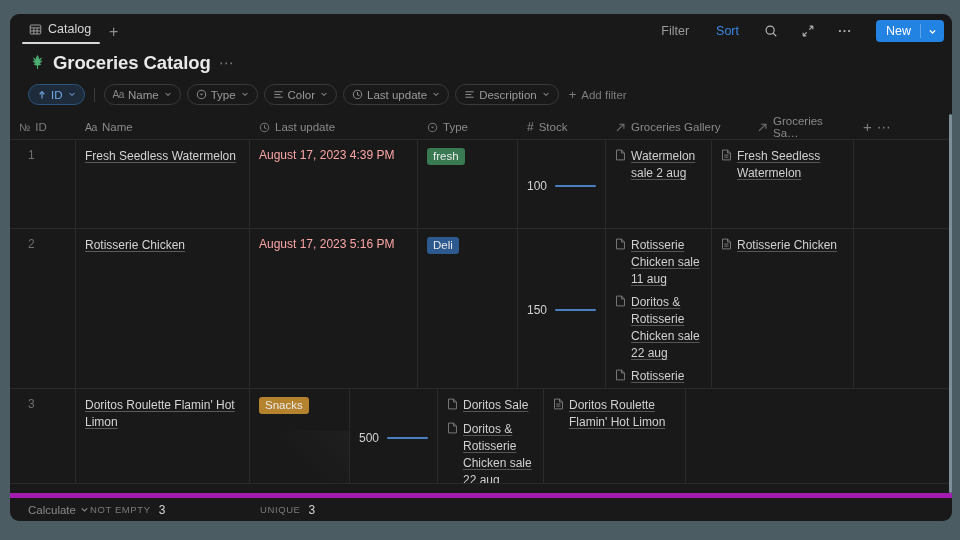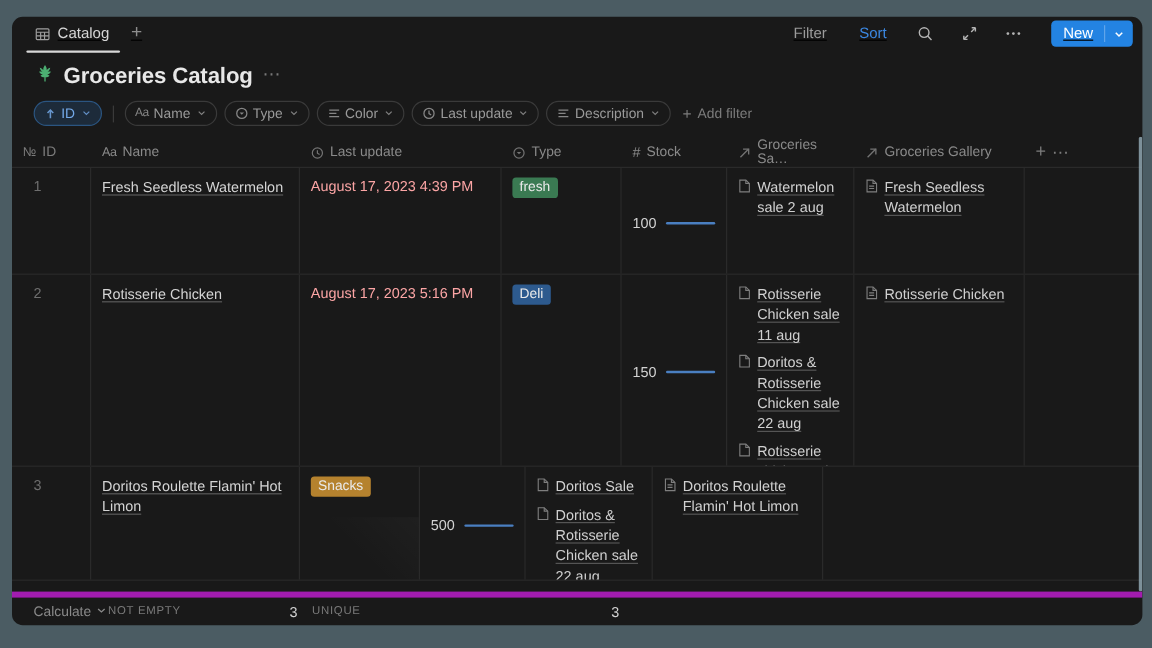--- a/index.html
+++ b/index.html
@@ -17,25 +17,24 @@
     border-radius: 9px;
     overflow: hidden;
     display: flex;
     flex-direction: column;
   }
 
   
   .tabstrip {
     height: 28px;
     display: flex;
-    align-items: center;
+    align-items: flex-end;
     padding: 0 8px 0 12px;
     position: relative;
     flex: 0 0 auto;
-    text-decoration: underline;
   }
   .tab {
     display: flex; align-items: center; gap: 6px;
     height: 26px; padding: 0 7px;
     position: relative;
   }
   .tab-label { font-size: 12.5px; color: #d6d6d6; }
   .tab-underline {
     position: absolute; left: 12px; bottom: -2px;
     width: 78px; height: 2px; background: #d8d8d8; border-radius: 1px;
@@ -173,21 +172,21 @@
   .footer {
     height: 28px; flex: 0 0 auto;
     border-top: 5px solid #a21caf;
     display: flex; align-items: center;
     font-size: 11.5px;
   }
   .calc {
     width: 80px; flex: 0 0 80px; padding-left: 18px;
     color: #8a8a8a; display: flex; align-items: center; gap: 4px;
   }
-  .foot-slot { display: flex; align-items: center; justify-content: space-between; gap: 8px; padding-right: 12px; }
+  .foot-slot { display: flex; align-items: center; justify-content: flex-start; gap: 8px; padding-right: 12px; }
   .foot-lbl { color: #7a7a7a; font-size: 9.5px; letter-spacing: .6px; text-transform: uppercase; }
   .foot-val { color: #d2d2d2; font-size: 12px; }
 
   .scrollbar {
     position: absolute; right: 0px; top: 0px;
     width: 3px; height: 100%;
     background: #8fa6b0; border-radius: 2px; opacity: .85;
   }
 </style>
 </head>
@@ -380,38 +379,38 @@
             <circle cx="6" cy="6" r="4.6"></circle>
               <path d="M4 5.2 L6 7.2 L8 5.2" fill="#8a8a8a" stroke="none"></path>
           </svg>
         </span>
         <span>Type</span>
       </div>
       <div class="cell c-stock">
         <span style="font-size:12px;">#</span>
         <span>Stock</span>
       </div>
+      <div class="cell c-gallery">
+        <span class="hicon">
+          <svg width="11" height="11" viewBox="0 0 12 12" fill="none" stroke="#8a8a8a" stroke-width="1.2">
+            <line x1="2.2" y1="9.8" x2="9.6" y2="2.4"></line>
+              <path d="M4.6 2.4 L9.7 2.4 L9.7 7.4"></path>
+          </svg>
+        </span>
+        <span>Groceries Gallery</span>
+      </div>
       <div class="cell c-sales">
         <span class="hicon">
           <svg width="11" height="11" viewBox="0 0 12 12" fill="none" stroke="#8a8a8a" stroke-width="1.2">
             <line x1="2.2" y1="9.8" x2="9.6" y2="2.4"></line>
               <path d="M4.6 2.4 L9.7 2.4 L9.7 7.4"></path>
           </svg>
         </span>
         <span>Groceries Sa…</span>
       </div>
-      <div class="cell c-gallery">
-        <span class="hicon">
-          <svg width="11" height="11" viewBox="0 0 12 12" fill="none" stroke="#8a8a8a" stroke-width="1.2">
-            <line x1="2.2" y1="9.8" x2="9.6" y2="2.4"></line>
-              <path d="M4.6 2.4 L9.7 2.4 L9.7 7.4"></path>
-          </svg>
-        </span>
-        <span>Groceries Gallery</span>
-      </div>
       <div class="cell c-tail">
         <span class="tail-btn" style="font-size:15px;">+</span>
         <span class="tail-btn">⋯</span>
       </div>
     </div>
 
     <div class="row row-1">
       <div class="cell c-id">
         <span class="idnum">1</span>
       </div>

